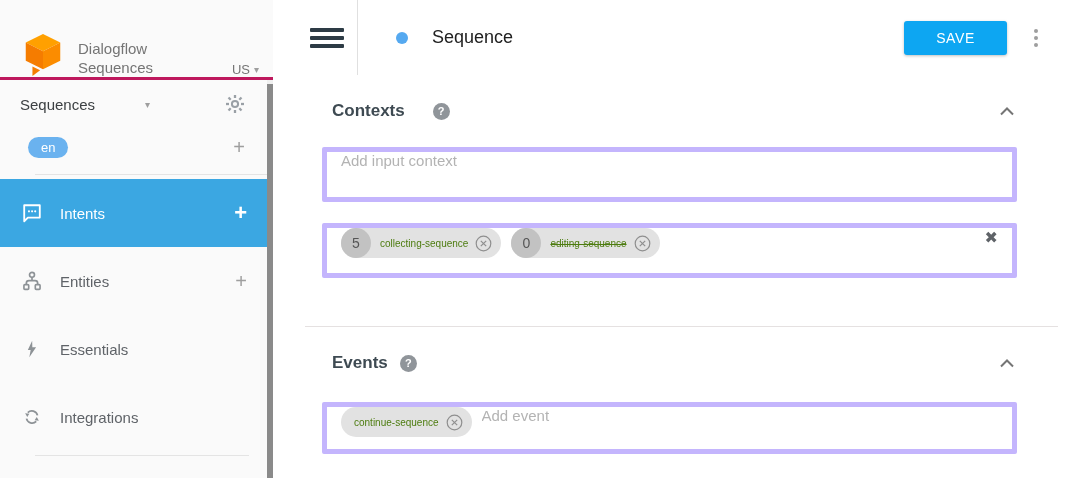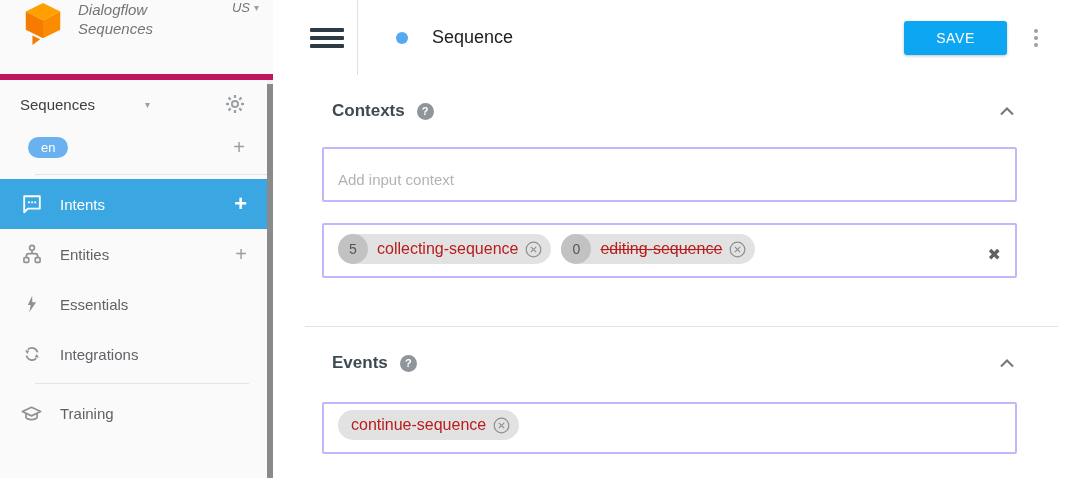--- a/index.html
+++ b/index.html
@@ -2,40 +2,40 @@
 <html><head>
 <meta charset="utf-8">
 <style>
   * { margin:0; padding:0; box-sizing:border-box; }
   html,body { width:1072px; height:478px; overflow:hidden; background:#fff;
     font-family:"Liberation Sans","DejaVu Sans",sans-serif; }
   .app { display:flex; width:1072px; height:478px; }
 
   
   .sidebar { position:relative; width:273px; height:478px; background:#fafafa; flex:none; }
-  .sidebar-header { height:80px; display:flex; align-items:flex-start; padding:0 14px 0 20px;
-    border-bottom:6px solid #be185d; background:#fafafa;font-style:italic; }
+  .sidebar-header { height:80px; display:flex; align-items:flex-end; padding:0 14px 0 20px;
+    border-bottom:3px solid #be185d; background:#fafafa; }
   .logo { width:46px; height:46px; flex:none; }
   .brand-text { margin-left:12px; font-size:15px; line-height:19px; color:#757575; }
   .region { margin-left:auto; font-size:13px; color:#757575; cursor:pointer; display:flex; align-items:center; gap:4px; }
   .caret { font-size:10px; color:#9e9e9e; }
 
   .agent-row { height:48px; display:flex; align-items:center; padding:0 28px 0 20px; }
   .agent-name { font-size:15px; color:#3c4043; }
   .agent-row .caret { margin-left:50px; }
   .gear { margin-left:auto; display:flex; }
 
   .lang-row { height:38px; display:flex; align-items:center; padding:0 28px 0 28px; }
   .lang-pill { background:#6ab2ef; color:#fff; font-size:13px; padding:3px 13px; border-radius:12px; cursor:pointer; }
   .plus { margin-left:auto; color:#9e9e9e; font-size:20px; font-weight:400; cursor:pointer; line-height:1; }
 
   .side-divider { border-top:1px solid #e4e4e4; margin:8px 0 4px 35px; }
   .side-divider2 { border-top:1px solid #e4e4e4; margin:4px 24px 4px 35px; }
 
-  .nav-item { height:50px; display:flex; align-items:center; padding:0 26px 0 20px;
+  .nav-item { height:68px; display:flex; align-items:center; padding:0 26px 0 20px;
     color:#5f6368; cursor:pointer; }
   .nav-icon { width:23px; height:23px; margin-right:17px; display:flex; align-items:center; justify-content:center; color:#8d9296; flex:none; }
   .nav-label { font-size:15px; }
   .nav-item .plus { font-size:20px; }
   .nav-item.active { background:#3ba7e2; color:#fff; }
   .nav-item.active .nav-icon { color:#fff; }
   .nav-item.active .plus { color:#fff; font-weight:bold; font-size:22px; }
   sup.beta { font-size:10px; color:#9e9e9e; margin-left:3px; }
 
   .scrollbar { position:absolute; top:80px; right:0; bottom:0; width:6px; background:#f0f0f0; }
@@ -50,42 +50,42 @@
   .status-dot { width:12px; height:12px; border-radius:50%; background:#55a9f0; margin-left:38px; }
   .page-title { font-size:18px; font-weight:400; color:#212121; margin-left:24px; }
   .save-btn { margin-left:auto; width:103px; height:34px; background:#0da6f2; color:#fff;
     border:none; border-radius:3px; font-size:14px; letter-spacing:.6px; cursor:pointer;
     box-shadow:0 1px 3px rgba(0,0,0,.25); font-family:inherit; }
   .kebab { margin:0 34px 0 27px; display:flex; flex-direction:column; gap:3px; cursor:pointer; }
   .kebab i { width:4px; height:4px; border-radius:50%; background:#9e9e9e; }
 
   .content { padding:0 55px 0 49px; }
   .sec-head { display:flex; align-items:center; padding-left:10px; }
-  .sec-head.contexts { margin-top:26px; }
+  .sec-head.contexts { margin-top:26px;gap:16px; }
   .sec-head.events { margin-top:26px; }
   .sec-title { font-size:17px; font-weight:600; color:#3e4a52; }
   .help { width:17px; height:17px; border-radius:50%; background:#90959a; color:#fff;
     font-size:11px; font-weight:bold; display:flex; align-items:center; justify-content:center;
     margin-left:12px; }
   .chev { margin-left:auto; margin-right:2px; display:flex; cursor:pointer; }
 
-  .field { border:2px solid #c4b5fd; border-radius:2px; background:#fff;
-    display:flex; align-items:flex-end; padding:12px 14px; }
+  .field { border:5px solid #c4b5fd; border-radius:2px; background:#fff;
+    display:flex; align-items:flex-start; padding:0 14px; }
   .field input { border:none; outline:none; flex:1; font-size:15px; color:#424242;
     font-family:inherit; background:transparent; min-width:40px; }
   .field input::placeholder { color:#b3b3b3; opacity:1; }
   .field1 { height:55px; margin-top:26px; }
   .field2 { height:55px; margin-top:21px; }
   .field3 { height:52px; margin-top:29px; }
 
   .chip { height:30px; background:#e2e2e2; border-radius:15px; display:inline-flex;
     align-items:center; margin-right:10px; padding-right:9px; flex:none; }
   .lifespan { width:30px; height:30px; border-radius:50%; background:#c2c2c2; color:#555;
     font-size:14px; display:flex; align-items:center; justify-content:center; flex:none; }
-  .chip-label { font-size:16px; color:#b91c1c; margin:0 7px 0 9px; }
+  .chip-label { font-size:10px; color:#4d7c0f; margin:0 7px 0 9px; }
   .chip.no-life { padding-left:13px; }
   .chip.no-life .chip-label { margin-left:0; }
   .struck .chip-label { text-decoration:line-through; }
   .chip-x { display:flex; cursor:pointer; }
   .clear-x { margin-left:auto; color:#5f6368; font-size:16px; font-weight:bold; cursor:pointer; }
 
   .sec-divider { border:none; border-top:1px solid #e5e1e1; margin:48px -41px 0 -17px; }
 </style>
 </head>
 <body>
@@ -279,17 +279,18 @@
       <div class="field field3">
         <span class="chip no-life">
           <span class="chip-label">continue-sequence</span>
           <span class="chip-x">
             <svg width="17" height="17" viewBox="0 0 17 17">
                 <circle cx="8.5" cy="8.5" r="7.3" fill="none" stroke="#8f8f8f" stroke-width="1.2"></circle>
                 <path d="M5.8 5.8 l5.4 5.4 M11.2 5.8 l-5.4 5.4" stroke="#8f8f8f" stroke-width="1.2"></path>
               </svg>
           </span>
         </span>
+        <input placeholder="Add event" style="">
       </div>
 
     </section>
   </main>
 </div>
 
 </body></html>

